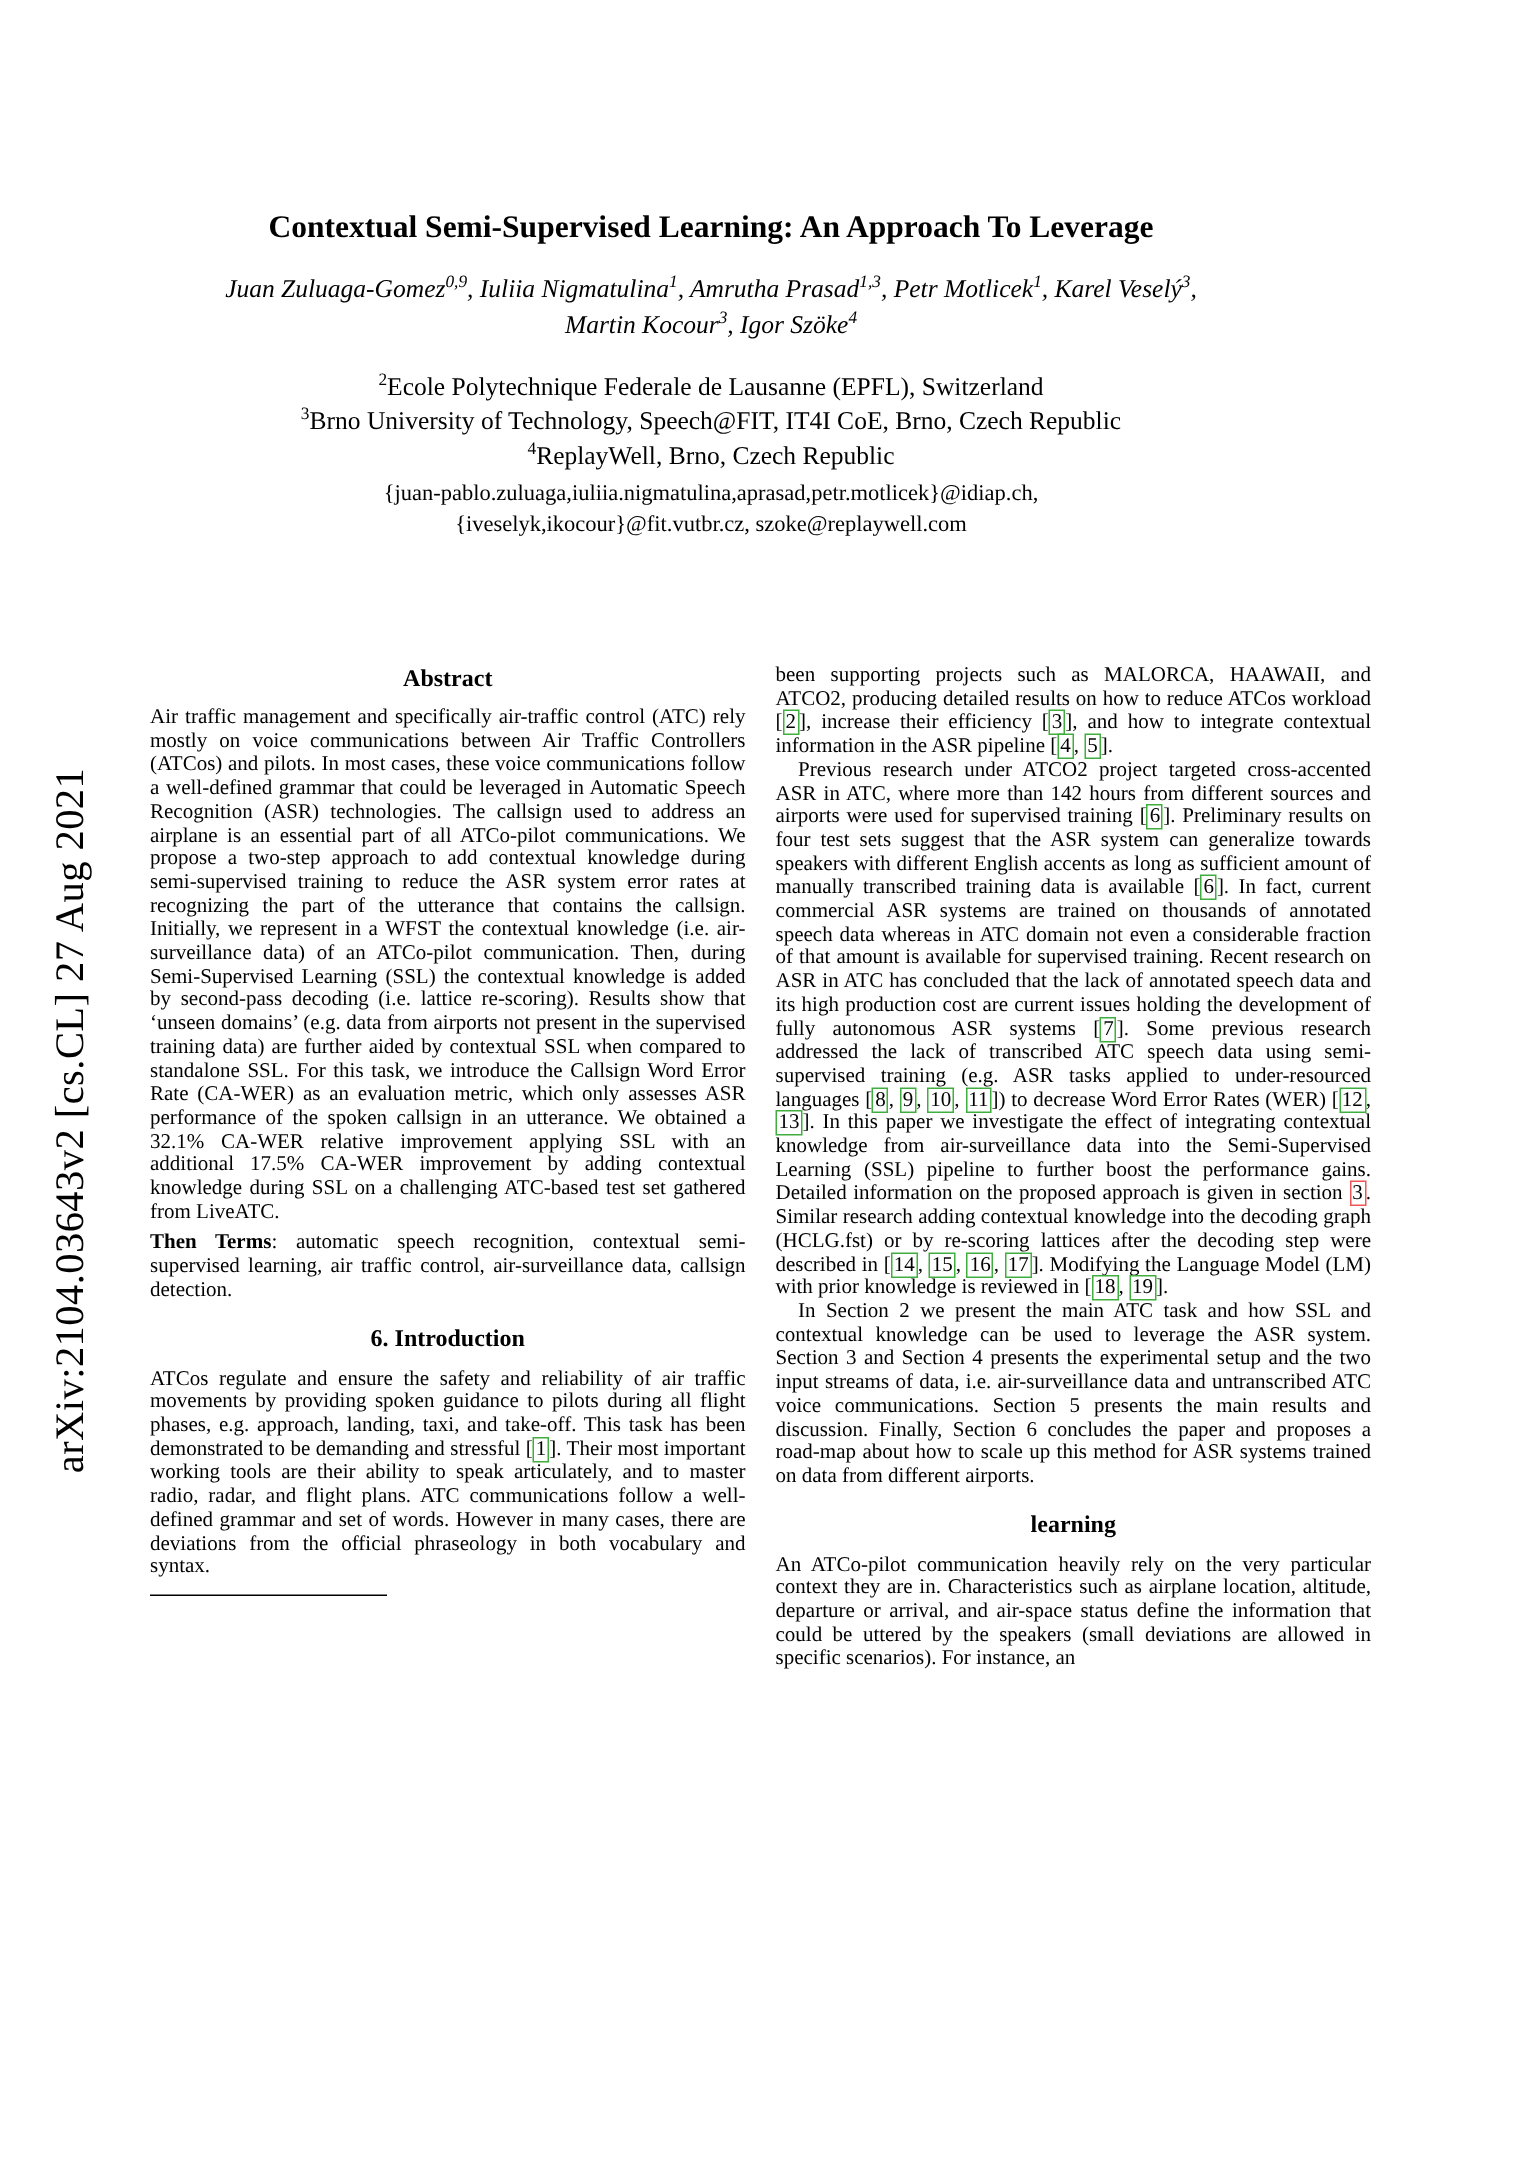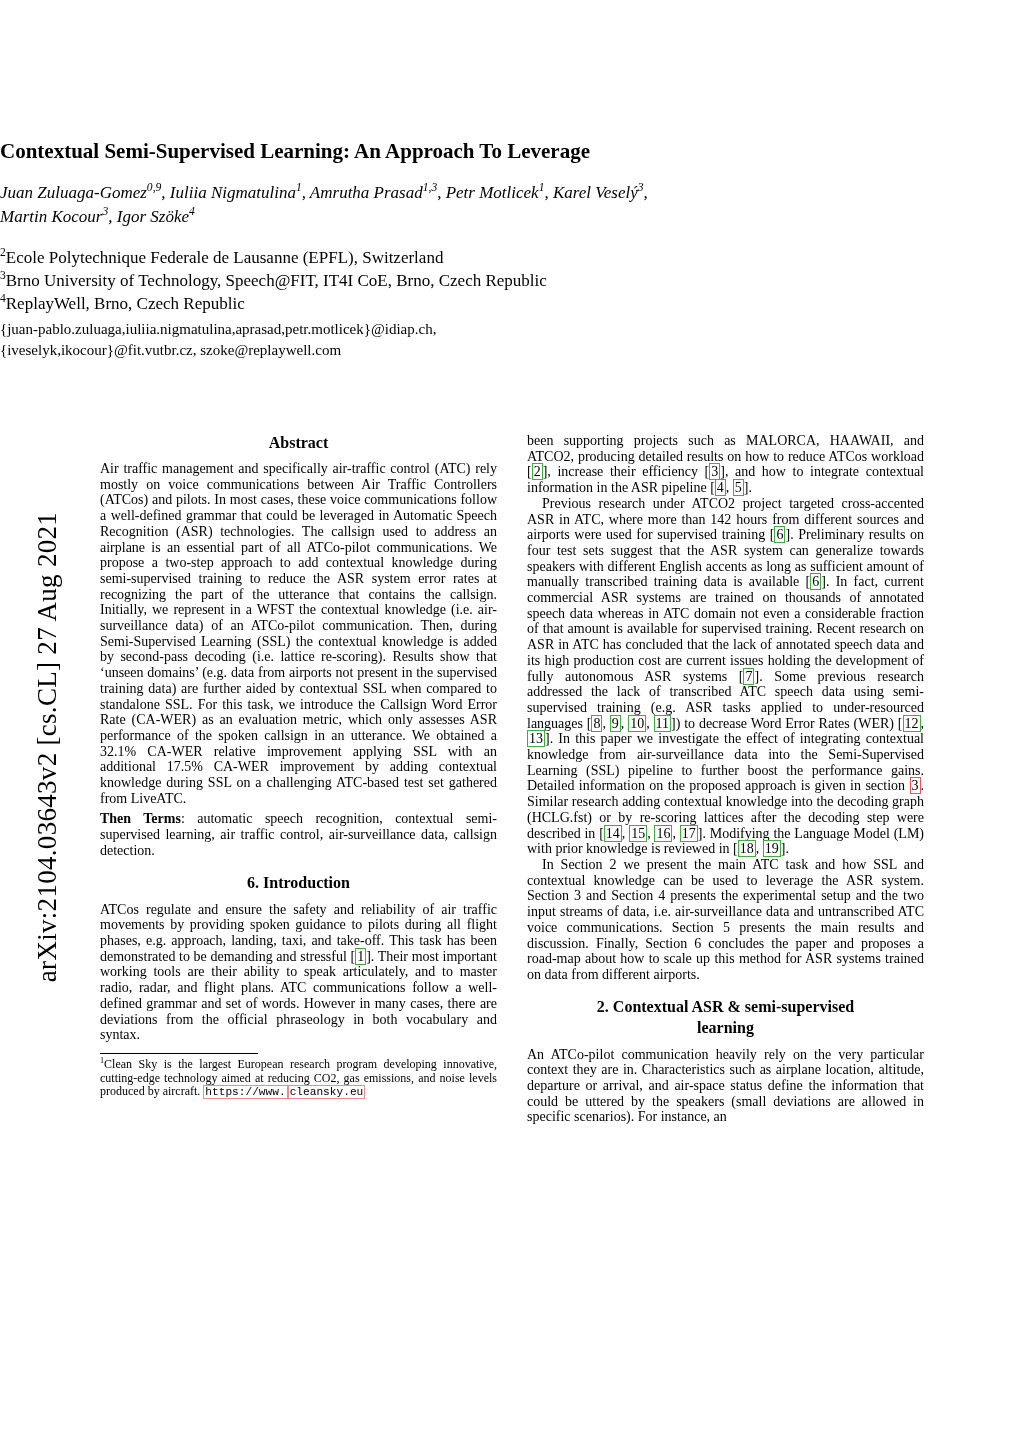--- a/index.html
+++ b/index.html
@@ -9,29 +9,29 @@
     font-family:"Liberation Serif", serif; color:#000;
   }
   .page { position:absolute; inset:0; }
 
   .arxiv-sidebar {
     position:absolute; left:47px; top:747px;
     transform:translate(-50%,-50%) rotate(-90deg);
     white-space:nowrap; font-size:27px; letter-spacing:0.3px;
   }
 
-  .header { position:absolute; left:0; top:0; width:948px; text-align:left; }
+  .header { position:absolute; left:0; top:0; width:948px; text-align:center; }
   .title { margin-top:138px; font-size:21px; font-weight:bold; line-height:27px; }
   .authors { margin-top:16px; font-style:italic; font-size:17px; line-height:24px; }
   .affiliations { margin-top:17px; font-size:17px; line-height:23px; }
   .emails { margin-top:4px; font-family:Liberation Serif, serif; font-size:15px; line-height:21px; }
 
   sup, .sup { font-size:68%; line-height:0; vertical-align:super; }
 
-  .columns { position:absolute; left:100px; top:433px; width:824px; display:flex; gap:30px; }
+  .columns { position:absolute; left:100px; top:443px; width:824px; display:flex; gap:20px; }
   .col { width:397px; font-size:14px; line-height:15.7px; text-align:justify; }
 
   .abstract-heading { text-align:center; font-weight:bold; font-size:16px; margin-bottom:8px; line-height:20px; }
   .section-heading { text-align:center; font-weight:bold; font-size:16px; margin:13px 0 9px 0; line-height:21px; }
   .para.indent { text-indent:15px; }
   .para.gap { margin-top:5px; }
 
   .cite {
     border:1px solid var(--cite-color,#3fae3f);
     padding:0 1px; display:inline; line-height:0;
@@ -78,26 +78,24 @@
   <div class="columns">
     <div class="col">
         <div class="abstract-heading">Abstract</div>
         <div class="para">Air traffic management and specifically air-traffic control (ATC) rely mostly on voice communications between Air Traffic Controllers (ATCos) and pilots. In most cases, these voice communications follow a well-defined grammar that could be leveraged in Automatic Speech Recognition (ASR) technologies. The callsign used to address an airplane is an essential part of all ATCo-pilot communications. We propose a two-step approach to add contextual knowledge during semi-supervised training to reduce the ASR system error rates at recognizing the part of the utterance that contains the callsign. Initially, we represent in a WFST the contextual knowledge (i.e. air-surveillance data) of an ATCo-pilot communication. Then, during Semi-Supervised Learning (SSL) the contextual knowledge is added by second-pass decoding (i.e. lattice re-scoring). Results show that ‘unseen domains’ (e.g. data from airports not present in the supervised training data) are further aided by contextual SSL when compared to standalone SSL. For this task, we introduce the Callsign Word Error Rate (CA-WER) as an evaluation metric, which only assesses ASR performance of the spoken callsign in an utterance. We obtained a 32.1% CA-WER relative improvement applying SSL with an additional 17.5% CA-WER improvement by adding contextual knowledge during SSL on a challenging ATC-based test set gathered from LiveATC.</div>
         <div class="para gap"><b>Then Terms</b>: automatic speech recognition, contextual semi-supervised learning, air traffic control, air-surveillance data, callsign detection.</div>
         <div class="section-heading">
           <div>6.  Introduction</div>
         </div>
         <div class="para">ATCos regulate and ensure the safety and reliability of air traffic movements by providing spoken guidance to pilots during all flight phases, e.g. approach, landing, taxi, and take-off. This task has been demonstrated to be demanding and stressful [<span class="cite">1</span>]. Their most important working tools are their ability to speak articulately, and to master radio, radar, and flight plans. ATC communications follow a well-defined grammar and set of words. However in many cases, there are deviations from the official phraseology in both vocabulary and syntax.</div>
         <div class="footnote-rule"></div>
-        <div class="footnote"><sup>1</sup>Clean Sky is the largest European research program developing innovative, cutting-edge technology aimed at reducing CO2, gas emissions, and noise levels produced by aircraft. <span class="urlbox">https://www.</span><span class="urlbox">cleansky.eu</span></div>
       </div>
     <div class="col">
         <div class="para">been supporting projects such as MALORCA, HAAWAII, and ATCO2, producing detailed results on how to reduce ATCos workload [<span class="cite">2</span>], increase their efficiency [<span class="cite">3</span>], and how to integrate contextual information in the ASR pipeline [<span class="cite">4</span>, <span class="cite">5</span>].</div>
         <div class="para indent">Previous research under ATCO2 project targeted cross-accented ASR in ATC, where more than 142 hours from different sources and airports were used for supervised training [<span class="cite">6</span>]. Preliminary results on four test sets suggest that the ASR system can generalize towards speakers with different English accents as long as sufficient amount of manually transcribed training data is available [<span class="cite">6</span>]. In fact, current commercial ASR systems are trained on thousands of annotated speech data whereas in ATC domain not even a considerable fraction of that amount is available for supervised training. Recent research on ASR in ATC has concluded that the lack of annotated speech data and its high production cost are current issues holding the development of fully autonomous ASR systems [<span class="cite">7</span>]. Some previous research addressed the lack of transcribed ATC speech data using semi-supervised training (e.g. ASR tasks applied to under-resourced languages [<span class="cite">8</span>, <span class="cite">9</span>, <span class="cite">10</span>, <span class="cite">11</span>]) to decrease Word Error Rates (WER) [<span class="cite">12</span>, <span class="cite">13</span>]. In this paper we investigate the effect of integrating contextual knowledge from air-surveillance data into the Semi-Supervised Learning (SSL) pipeline to further boost the performance gains. Detailed information on the proposed approach is given in section <span class="refbox">3</span>. Similar research adding contextual knowledge into the decoding graph (HCLG.fst) or by re-scoring lattices after the decoding step were described in [<span class="cite">14</span>, <span class="cite">15</span>, <span class="cite">16</span>, <span class="cite">17</span>]. Modifying the Language Model (LM) with prior knowledge is reviewed in [<span class="cite">18</span>, <span class="cite">19</span>].</div>
         <div class="para indent">In Section 2 we present the main ATC task and how SSL and contextual knowledge can be used to leverage the ASR system. Section 3 and Section 4 presents the experimental setup and the two input streams of data, i.e. air-surveillance data and untranscribed ATC voice communications. Section 5 presents the main results and discussion. Finally, Section 6 concludes the paper and proposes a road-map about how to scale up this method for ASR systems trained on data from different airports.</div>
         <div class="section-heading">
-          <div>2.  Contextual ASR &amp; semi-supervised</div>
           <div>learning</div>
         </div>
         <div class="para">An ATCo-pilot communication heavily rely on the very particular context they are in. Characteristics such as airplane location, altitude, departure or arrival, and air-space status define the information that could be uttered by the speakers (small deviations are allowed in specific scenarios). For instance, an</div>
       </div>
   </div>
 </div>
 
 </body></html>

